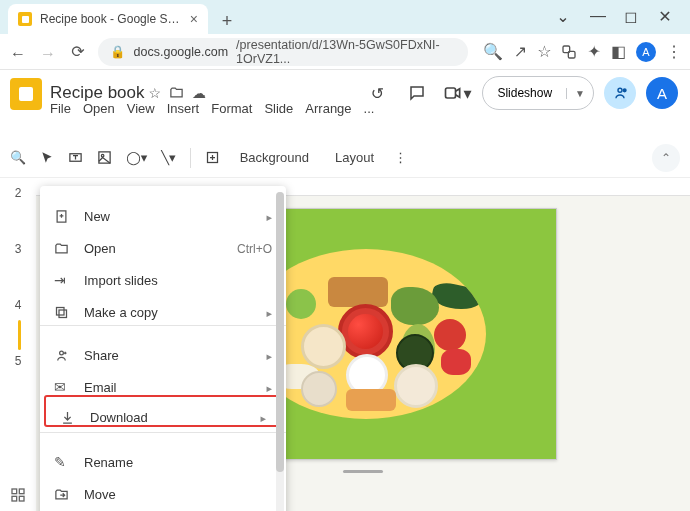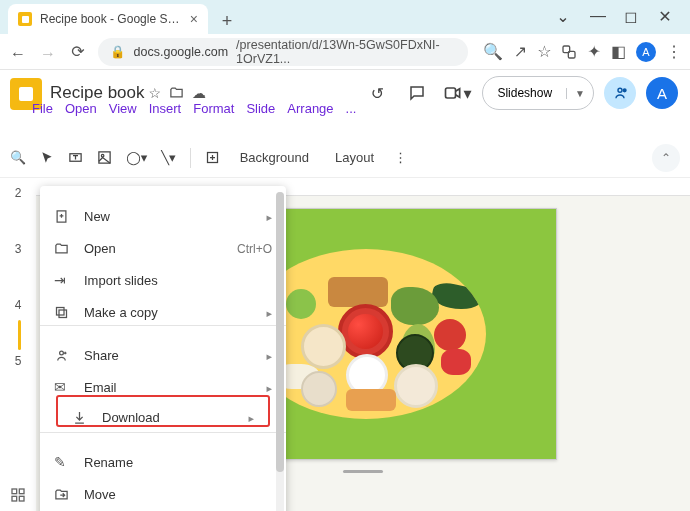--- a/index.html
+++ b/index.html
@@ -21,21 +21,21 @@
 .url-domain{color:#404040}
 .actions{margin-left:auto;display:flex;align-items:center;gap:10px;color:#555}
 .avatar-sm{width:20px;height:20px;border-radius:50%;background:#1a73e8;color:#fff;display:flex;align-items:center;justify-content:center;font-size:11px;font-weight:500}
 .puzzle{display:inline-block}
 .app{background:#fff;height:441px;position:relative}
 .appheader{display:flex;align-items:center;padding:6px 12px 0 10px;gap:8px}
 .logo{width:32px;height:32px;background:#f5b912;border-radius:4px;display:flex;align-items:center;justify-content:center;margin-top:2px}
 .logo::after{content:"";width:14px;height:14px;background:#fff;border-radius:2px}
 .doctitle{font-size:17px;color:#333}
 .docactions{display:flex;gap:8px;color:#555;font-size:14px;margin-left:4px}
-.menubar{display:flex;gap:12px;font-size:13px;color:#6d28d9;margin-top:3px;margin-left:32px;position:absolute;top:28px}
+.menubar{display:flex;gap:12px;font-size:13px;color:#404040;margin-top:3px;margin-left:50px;position:absolute;top:28px}
 .menubar span{cursor:pointer}
 .rightbtns{margin-left:auto;display:flex;align-items:center;gap:10px}
 .iconbtn{width:30px;height:30px;display:flex;align-items:center;justify-content:center;border-radius:50%;color:#444}
 .slideshow-wrap{display:flex;align-items:center;border:1px solid #c5c8cc;border-radius:18px;height:34px}
 .slideshow{font-size:12px;color:#000000;padding:0 14px}
 .slideshow-split{border-left:1px solid #c5c8cc;padding:0 8px;color:#666;font-size:10px}
 .present{width:32px;height:32px;border-radius:50%;background:#c3e7ff;color:#145;display:flex;align-items:center;justify-content:center}
 .avatar-md{width:32px;height:32px;border-radius:50%;background:#1a73e8;color:#fff;display:flex;align-items:center;justify-content:center;font-size:15px}
 .toolbar{height:40px;display:flex;align-items:center;padding:0 10px;gap:14px;color:#444;font-size:13px;border-bottom:1px solid #eee;margin-top:28px}
 .tbtn{padding:2px 6px;border-radius:4px}
@@ -71,21 +71,21 @@
 .notes{font-size:13px;color:#888;padding:6px 12px}
 .gridicon{position:absolute;left:10px;bottom:8px;color:#666}
 
 .filemenu{position:absolute;left:40px;top:116px;width:246px;background:#fff;border-radius:4px;box-shadow:0 2px 10px rgba(0,0,0,.25);padding:6px 0;z-index:50;font-size:13px;color:#333}
 .mitem{height:32px;display:flex;align-items:flex-end;padding:0 14px;gap:14px;position:relative}
 .micon{width:16px;color:#555;font-size:14px;flex:none}
 .mlabel{flex:1}
 .mshort{color:#777;font-size:12px}
 .marrow{color:#888;font-size:11px}
 .msep{height:1px;background:#e4e4e4;margin:5px 0}
-.highlight{border:2.5px solid #e53935;border-radius:3px;margin:0 16px}
+.highlight{border:2.5px solid #e53935;border-radius:3px;margin:0 4px}
 .scrollbar{position:absolute;right:0;top:116px;width:8px;height:290px;background:#f0f0f0;border-radius:4px}
 .scrollthumb{width:8px;height:210px;background:#ccc;border-radius:4px}
 svg{display:block}
 </style>
 </head>
 <body>
 
 <div class="titlebar">
   <div class="tab">
     <span class="tab-favicon"></span>

